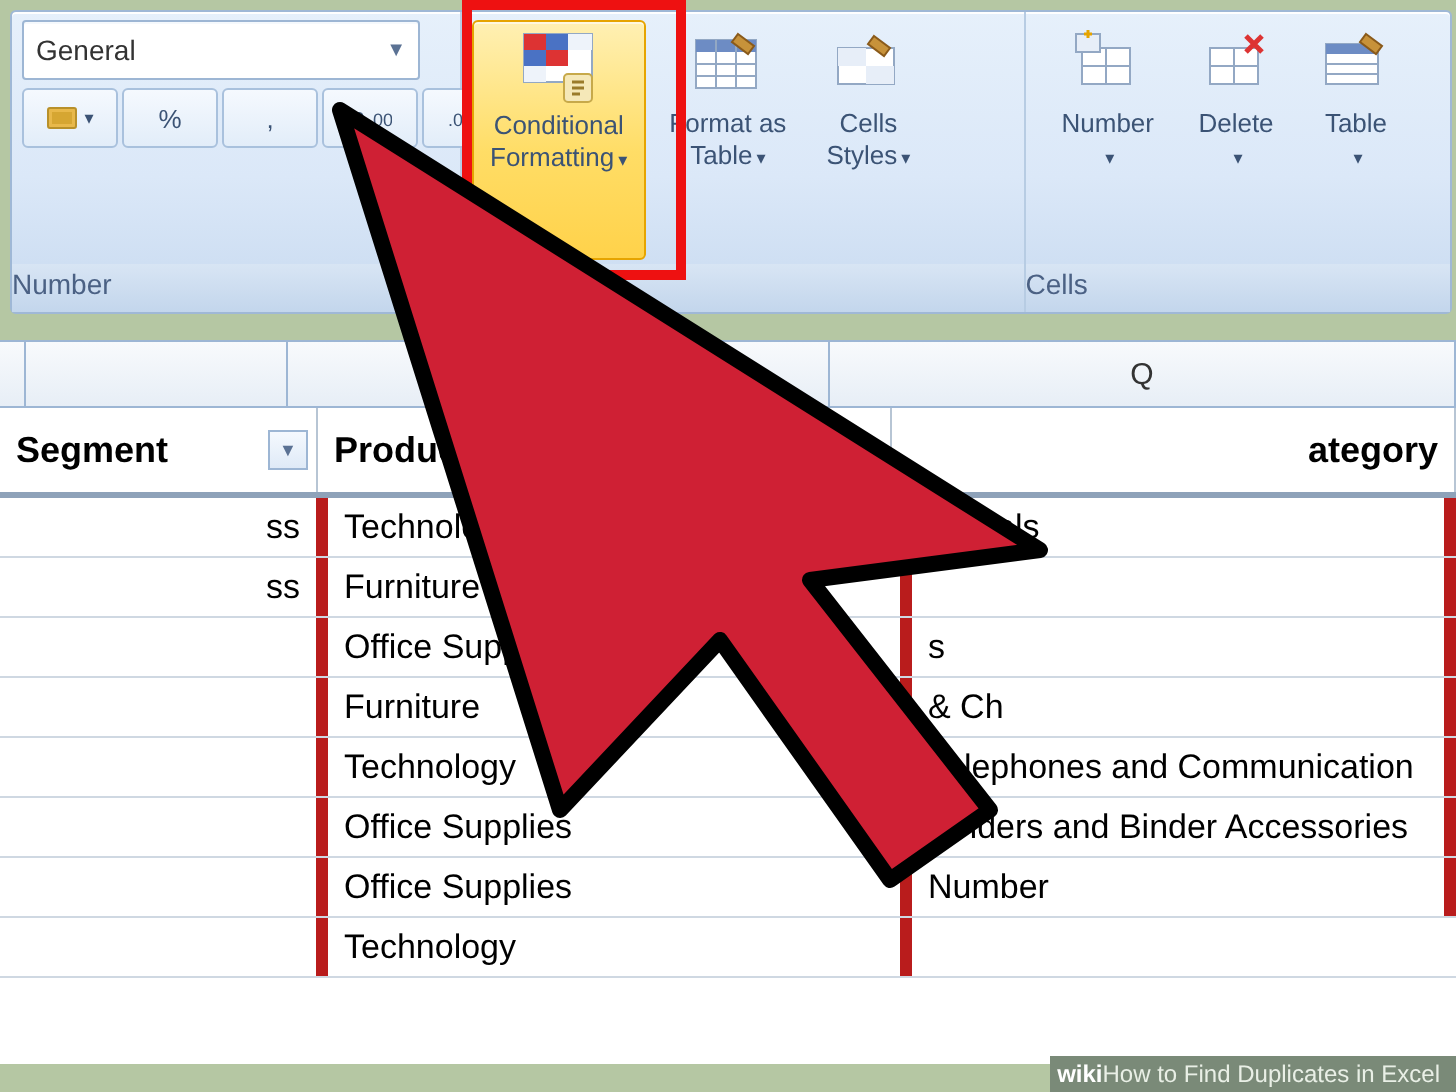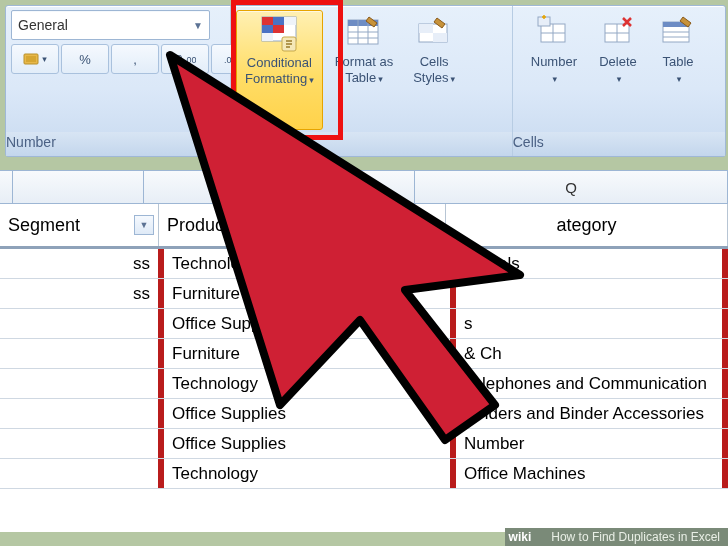--- a/index.html
+++ b/index.html
@@ -22,29 +22,29 @@
 .bigbtn .ico{width:38px;height:38px;margin-bottom:2px}
 .bigbtn .lbl{font-size:13px;color:#3b5375;text-align:center;line-height:1.25;white-space:pre}
 .bigbtn .lbl .dd{font-size:9px;margin-left:2px}
 .bigbtn.hi{background:linear-gradient(#fff0b3,#ffdd66 55%,#ffd24a);border:1px solid #e6a400;box-shadow:inset 0 1px 0 #fff8df}
 .hi-outline{position:absolute;border:5px solid #e11;pointer-events:none;z-index:5}
 .sheet{position:absolute;top:170px;left:0;right:0;bottom:14px;background:#fff}
 .colhdr{display:flex;height:32px;background:linear-gradient(#f8fafc,#e7eef6);border-top:1px solid #9db6d4;border-bottom:1px solid #9db6d4;font-size:15px;color:#333}
 .cornercell{width:12px;border-right:1px solid #9db6d4}
 .colh{border-right:1px solid #9db6d4;display:flex;align-items:center;justify-content:center}
 .colh.o{width:130px}.colh.p{width:270px}.colh.q{flex:1}
-.headrow{display:flex;height:42px;border-bottom:3px solid #8ea2b9;font-size:18px;font-weight:normal;color:#000}
+.headrow{display:flex;height:42px;border-bottom:3px solid #8ea2b9;font-size:18px;font-weight:bold;color:#000}
 .headrow .cell{border-right:1px solid #b7c5d4;display:flex;align-items:center;padding:0 8px;position:relative}
 .cell.o{width:142px}.cell.p{width:270px}.cell.q{flex:1}
 .filterbtn{position:absolute;right:4px;top:50%;transform:translateY(-50%);width:18px;height:18px;border:1px solid #9db6d4;background:linear-gradient(#f5f9fe,#dfeaf7);display:flex;align-items:center;justify-content:center;font-size:9px;color:#5b7294;cursor:pointer}
 .datarow{display:flex;height:29px;font-size:17px;color:#000;border-bottom:1px solid #cfd8e2}
 .datarow .cell{border-right:6px solid #b91c1c;display:flex;align-items:center;padding:0 8px;overflow:hidden;white-space:nowrap}
 .cursor-overlay{position:absolute;z-index:10;pointer-events:none}
 .watermark{position:absolute;bottom:0;right:0;height:18px;background:#7a8a78;color:#e9efe6;font-size:12px;display:flex;align-items:center;padding:0 8px 0 4px}
-.watermark b{color:#fff;margin-right:20px}
+.watermark b{color:#fff;margin-right:0}
 </style>
 </head>
 <body>
 
 <div class="app">
   <div class="ribbon">
 
     <div class="group g-number">
       <div class="group-body">
         <div class="num-col">
@@ -197,21 +197,21 @@
         </div>
     </div>
     <div class="headrow">
       <div class="cell o">
         <span>Segment</span>
         <div class="filterbtn">▼</div>
       </div>
       <div class="cell p">
           <span>Product Category</span>
         </div>
-      <div class="cell q" style="justify-content:center">
+      <div class="cell q" style="justify-content:flex-end">
           <span>ategory</span>
         </div>
     </div>
     <div id="rows">
         <div class="datarow">
           <div class="cell o" style="width:142px;justify-content:flex-end">ss</div>
           <div class="cell p" style="width:270px">Technology</div>
           <div class="cell q" style="flex:1">pherals</div>
         </div>
         <div class="datarow">
@@ -240,21 +240,20 @@
           <div class="cell q" style="flex:1">Binders and Binder Accessories</div>
         </div>
         <div class="datarow">
           <div class="cell o" style="width:142px;justify-content:flex-end"></div>
           <div class="cell p" style="width:270px">Office Supplies</div>
           <div class="cell q" style="flex:1">Number</div>
         </div>
         <div class="datarow">
           <div class="cell o" style="width:142px;justify-content:flex-end"></div>
           <div class="cell p" style="width:270px">Technology</div>
-          <div class="cell q" style="flex:1">Office Machines</div>
         </div>
       </div>
   </div>
 
   <svg class="cursor-overlay" style="top:45px;left:160px" width="410" height="400" viewBox="0 0 410 400">
     <path d="M10 10 L360 230 L245 245 L335 360 L285 395 L200 275 L120 360 Z" fill="#cf2034" stroke="#000" stroke-width="8" stroke-linejoin="round"></path>
   </svg>
 
   <div class="watermark">
     <b>wiki</b>

